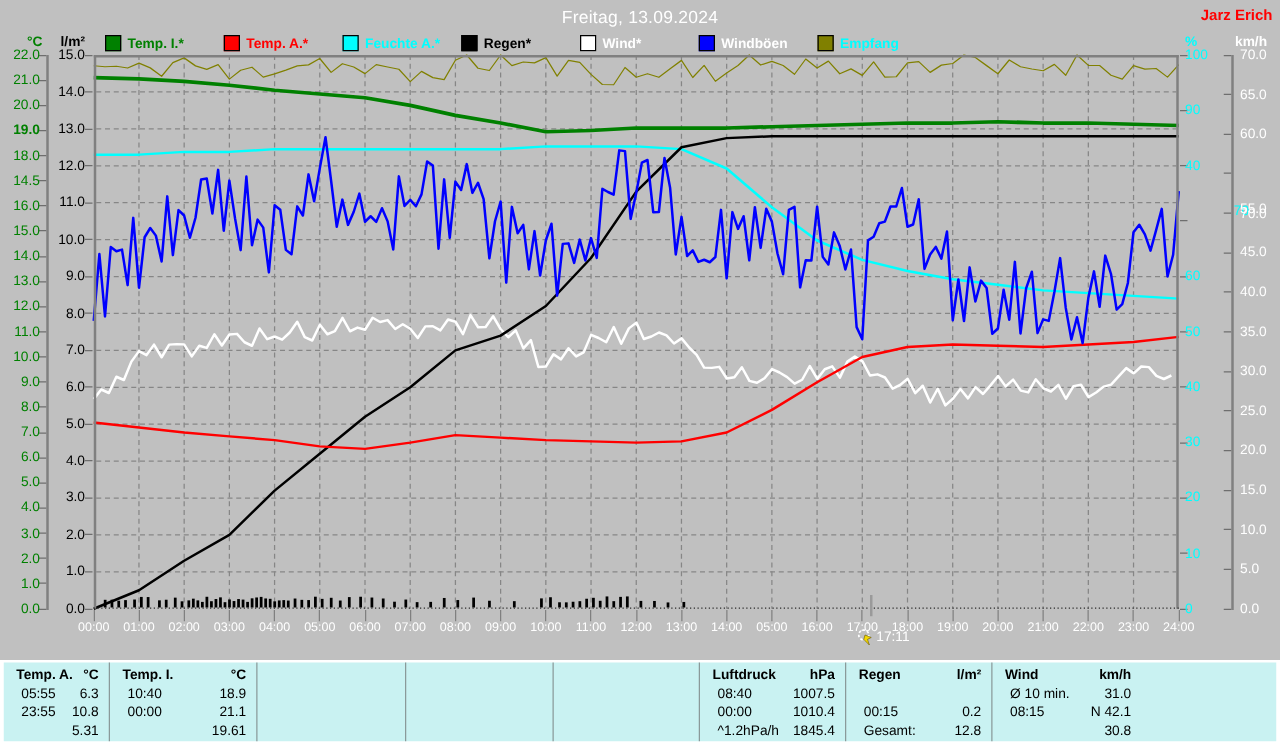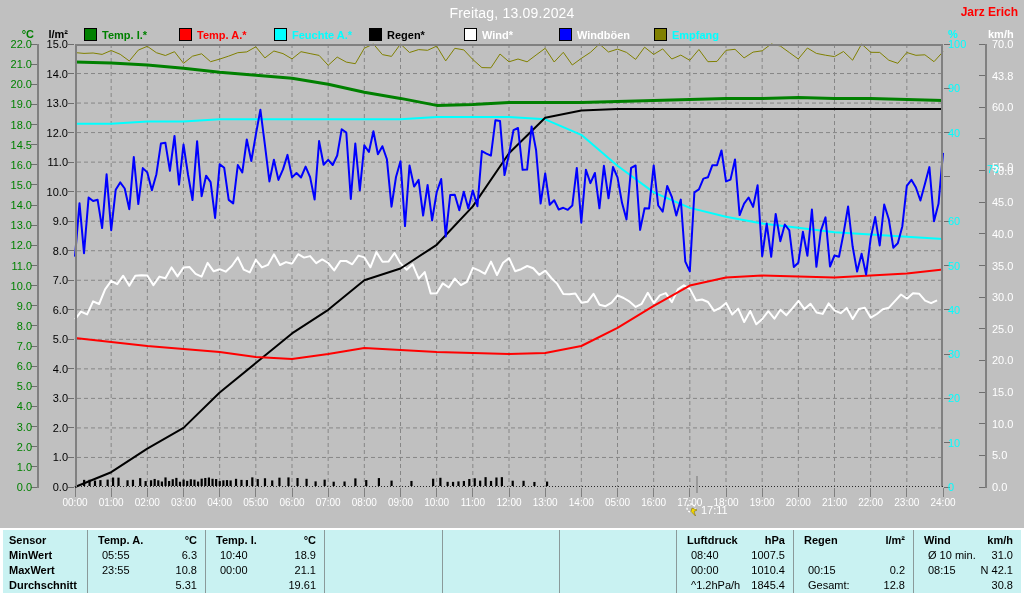--- a/index.html
+++ b/index.html
@@ -227,21 +227,21 @@
 </div>
 
 <div id="axis-layer">
     <div class="tick" style="left: 31px; width: 6px; top: 43.5px;"></div>
     <div class="tlabel tl-c" style="top: 38px;">22.0</div>
     <div class="tick" style="left: 31px; width: 6px; top: 63.6364px;"></div>
     <div class="tlabel tl-c" style="top: 58.1364px;">21.0</div>
     <div class="tick" style="left: 31px; width: 6px; top: 83.7727px;"></div>
     <div class="tlabel tl-c" style="top: 78.2727px;">20.0</div>
     <div class="tick" style="left: 31px; width: 6px; top: 103.909px;"></div>
-    <div class="tlabel tl-c" style="top: 98.4091px;">19.0</div>
+    <div class="tlabel tl-c" style="top: 98.4091px; font-weight: bold;">19.0</div>
     <div class="tick" style="left: 31px; width: 6px; top: 124.045px;"></div>
     <div class="tlabel tl-c" style="top: 118.545px;">18.0</div>
     <div class="tick" style="left: 31px; width: 6px; top: 144.182px;"></div>
     <div class="tlabel tl-c" style="top: 138.682px;">14.5</div>
     <div class="tick" style="left: 31px; width: 6px; top: 164.318px;"></div>
     <div class="tlabel tl-c" style="top: 158.818px;">16.0</div>
     <div class="tick" style="left: 31px; width: 6px; top: 184.455px;"></div>
     <div class="tlabel tl-c" style="top: 178.955px;">15.0</div>
     <div class="tick" style="left: 31px; width: 6px; top: 204.591px;"></div>
     <div class="tlabel tl-c" style="top: 199.091px;">14.0</div>
@@ -323,21 +323,21 @@
     <div class="tlabel tl-pct" style="top: 348.1px;">30</div>
     <div class="tick" style="left: 944px; width: 6px; top: 397.9px;"></div>
     <div class="tlabel tl-pct" style="top: 392.4px;">20</div>
     <div class="tick" style="left: 944px; width: 6px; top: 442.2px;"></div>
     <div class="tlabel tl-pct" style="top: 436.7px;">10</div>
     <div class="tick" style="left: 944px; width: 6px; top: 486.5px;"></div>
     <div class="tlabel tl-pct" style="top: 481px;">0</div>
     <div class="tick" style="left: 979px; width: 6px; top: 43.5px;"></div>
     <div class="tlabel tl-kmh" style="top: 38px;">70.0</div>
     <div class="tick" style="left: 979px; width: 6px; top: 75.1429px;"></div>
-    <div class="tlabel tl-kmh" style="top: 69.6429px;">43.8</div>
+    <div class="tlabel tl-kmh" style="top: 69.6429px;">65.0</div>
     <div class="tick" style="left: 979px; width: 6px; top: 106.786px;"></div>
     <div class="tlabel tl-kmh" style="top: 101.286px;">60.0</div>
     <div class="tick" style="left: 979px; width: 6px; top: 138.429px;"></div>
     <div class="tlabel tl-kmh" style="top: 132.929px; margin-top: 28px;">55.0</div>
     <div class="tick" style="left: 979px; width: 6px; top: 170.071px;"></div>
     <div class="tlabel tl-kmh" style="top: 164.571px;">70.0</div>
     <div class="tick" style="left: 979px; width: 6px; top: 201.714px;"></div>
     <div class="tlabel tl-kmh" style="top: 196.214px;">45.0</div>
     <div class="tick" style="left: 979px; width: 6px; top: 233.357px;"></div>
     <div class="tlabel tl-kmh" style="top: 227.857px;">40.0</div>
@@ -412,26 +412,20 @@
 <div class="sun-line" style="left:696px;top:476px;height:17px;"></div>
 <svg class="sun-icon" style="left:686px;top:503px;" width="13" height="14">
   <circle cx="5" cy="5" r="4" fill="none" stroke="#ffffff" stroke-width="1.4" stroke-dasharray="2 1.5"></circle>
   <path d="M6 5 L11 7 L8 8.5 L9.5 13 L5 8.5 Z" fill="#f4d800" stroke="#6a5a00" stroke-width="0.5"></path>
 </svg>
 <div class="sun-time" style="left:701px;top:504px;">17:11</div>
 
 <div class="bottom-panel">
   <div class="sum-table" id="sum-table">
       <div class="sum-col">
-        <div class="sum-row rowlab hdr">Sensor</div>
-        <div class="sum-row rowlab">MinWert</div>
-        <div class="sum-row rowlab">MaxWert</div>
-        <div class="sum-row rowlab">Durchschnitt</div>
-      </div>
-      <div class="sum-col">
         <div class="sum-row hdr">
           <span class="t" style="padding-left: 10px;">Temp. A.</span>
           <span class="v">°C</span>
         </div>
         <div class="sum-row">
           <span class="t">05:55</span>
           <span class="v">6.3</span>
         </div>
         <div class="sum-row">
           <span class="t">23:55</span>

